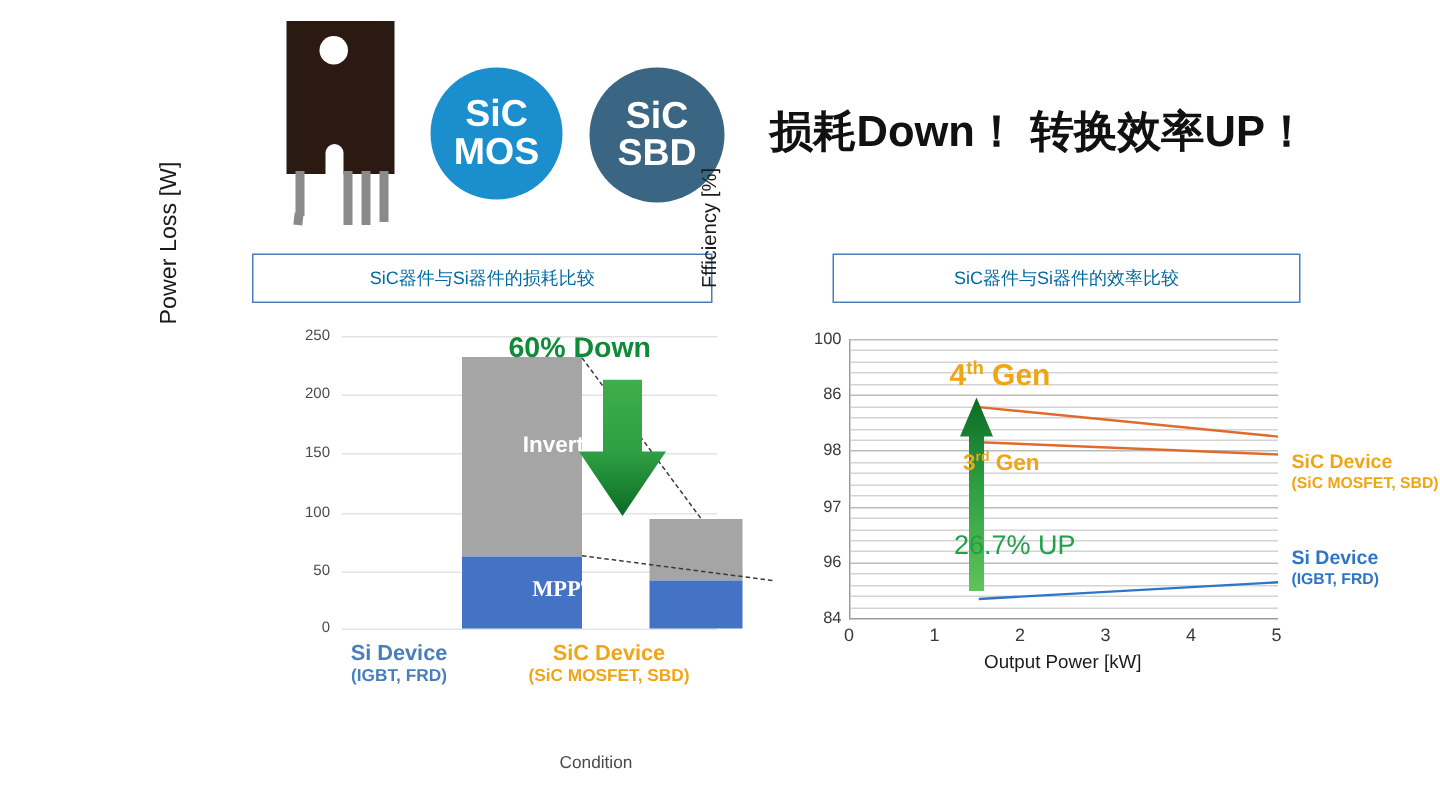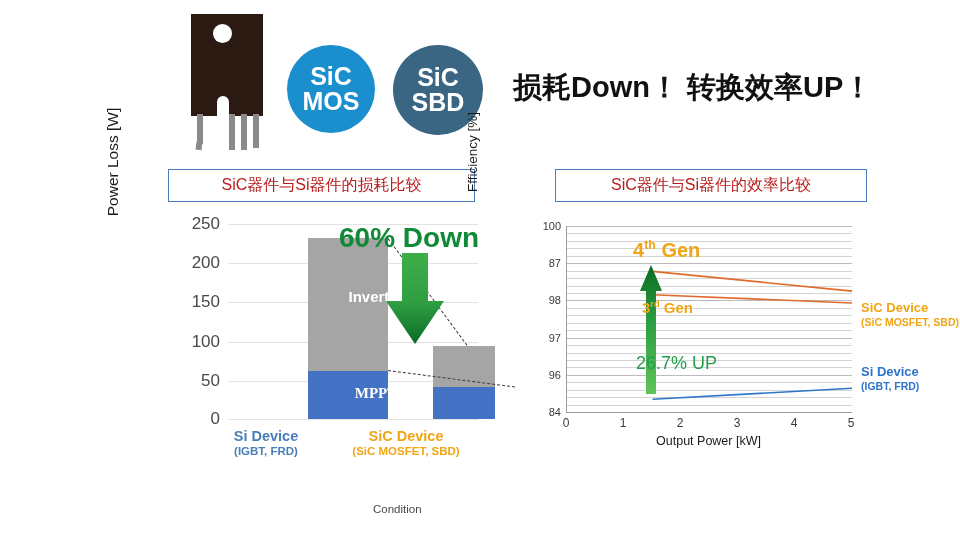--- a/index.html
+++ b/index.html
@@ -21,42 +21,42 @@
 
   .circ{position:absolute;border-radius:50%;display:flex;flex-direction:column;
         align-items:center;justify-content:center;color:#fff;font-weight:bold;line-height:1.02;}
   #circ-mos{left:266px;top:45px;width:88px;height:88px;background:#1B8FCE;font-size:25px;}
   #circ-sbd{left:372px;top:45px;width:90px;height:90px;background:#3B6683;font-size:25px;}
 
   #headline{left:492px;top:68px;font-size:29px;font-weight:bold;color:#111;letter-spacing:0px;white-space:nowrap;}
 
   
   .sect{border:1.5px solid #4A7EBB;background:#fff;display:flex;align-items:center;
-        justify-content:center;font-size:16px;color:#b91c1c;}
+        justify-content:center;font-size:12px;color:#0369a1;}
   #sect-left{left:147px;top:169px;width:305px;height:31px;}
   #sect-right{left:534px;top:169px;width:310px;height:31px;}
 
   
   #chartL{left:145px;top:212px;width:320px;height:250px;}
   #plotL{position:absolute;left:62px;top:12px;width:250px;height:196px;}
   .gl{position:absolute;left:0;width:100%;height:1px;background:#E3E3E3;}
-  .ytickL{position:absolute;right:0;transform:translateY(-50%);font-size:17px;color:#4A4A4A;text-align:right;width:40px;}
+  .ytickL{position:absolute;right:0;transform:translateY(-50%);font-size:10px;color:#4A4A4A;text-align:right;width:40px;}
   #ylabL{position:absolute;left:-62px;top:40px;width:180px;transform:rotate(-90deg);transform-origin:left top;
          font-size:15.5px;color:#1a1a1a;text-align:center;}
   .bar{position:absolute;}
   .seg-inv{background:#A5A5A5;}
   .seg-mppt{background:#4472C4;}
   .seg-lbl{position:absolute;width:100%;text-align:center;color:#fff;font-weight:bold;font-size:15px;padding-left:28px;}
   .xcatL{position:absolute;text-align:center;font-weight:bold;line-height:1.15;}
   .xcatL .l1{font-size:14.5px;}
   .xcatL .l2{font-size:11.5px;}
   #cat-si{left:40px;top:216px;width:120px;color:#4A7EBB;}
   #cat-sic{left:165px;top:216px;width:150px;color:#F0A515;}
 
-  #down-txt{left:318px;top:222px;font-size:28px;font-weight:bold;color:#0F8A36;white-space:nowrap;}
+  #down-txt{left:318px;top:222px;font-size:19px;font-weight:bold;color:#0F8A36;white-space:nowrap;}
   #arrow-down{left:363px;top:253px;width:62px;height:92px;}
   #arrow-up{left:618px;top:265px;width:24px;height:130px;}
 
   .dashl{position:absolute;border-top:1.8px dashed #3A3A3A;transform-origin:left center;}
 
   
   #chartR{left:490px;top:212px;width:460px;height:250px;}
   #plotR{position:absolute;left:55px;top:14px;width:285px;height:186px;background:#fff;
          border-left:1.5px solid #9C9C9C;border-bottom:1.5px solid #9C9C9C;}
   .glr{position:absolute;left:0;width:100%;height:1px;background:#D4D4D4;}
@@ -192,21 +192,21 @@
         <div class="glr" style="top:126.5px;"></div>
       <div class="glr" style="top:133.9px;"></div>
         <div class="glr" style="top:141.4px;"></div>
       <div class="glr major" style="top:148.8px;"></div>
       <div class="glr" style="top:156.2px;"></div>
         <div class="glr" style="top:163.7px;"></div>
       <div class="glr" style="top:171.1px;"></div>
         <div class="glr" style="top:178.6px;"></div>
 
       <div class="ytickR" style="top:0px;left:-40px;">100</div>
-      <div class="ytickR" style="top:37.2px;left:-40px;">87</div>
+      <div class="ytickR" style="top:37.2px;left:-40px;">86</div>
       <div class="ytickR" style="top:74.4px;left:-40px;">98</div>
       <div class="ytickR" style="top:111.6px;left:-40px;">97</div>
       <div class="ytickR" style="top:148.8px;left:-40px;">96</div>
       <div class="ytickR" style="top:186px;left:-40px;">84</div>
 
       <svg style="position:absolute;left:0;top:0;width:285px;height:186px;overflow:visible;" viewBox="0 0 285 186" preserveAspectRatio="none">
         <line x1="85.5" y1="45.4" x2="285" y2="65.1" stroke="#E06A2B" stroke-width="1.6"></line>
         <line x1="85.5" y1="68.8" x2="285" y2="77.0" stroke="#E06A2B" stroke-width="1.6"></line>
         <line x1="85.5" y1="173.3" x2="285" y2="162.2" stroke="#2E75C9" stroke-width="1.6"></line>
       </svg>

